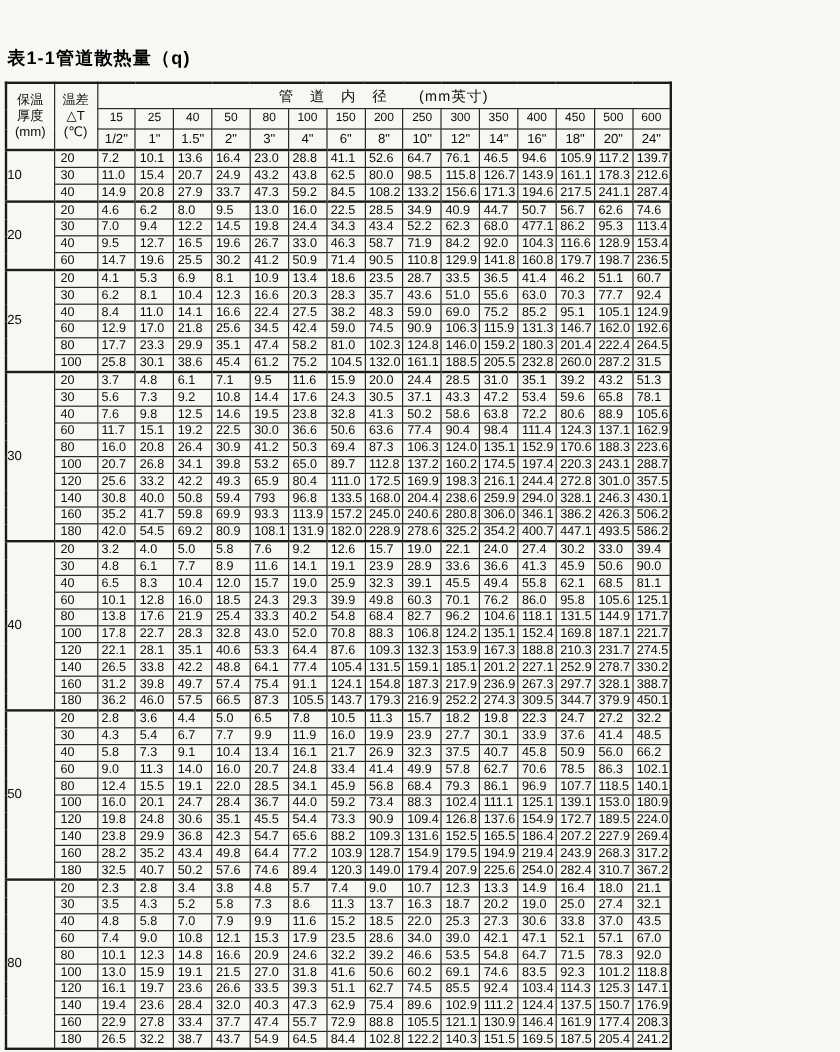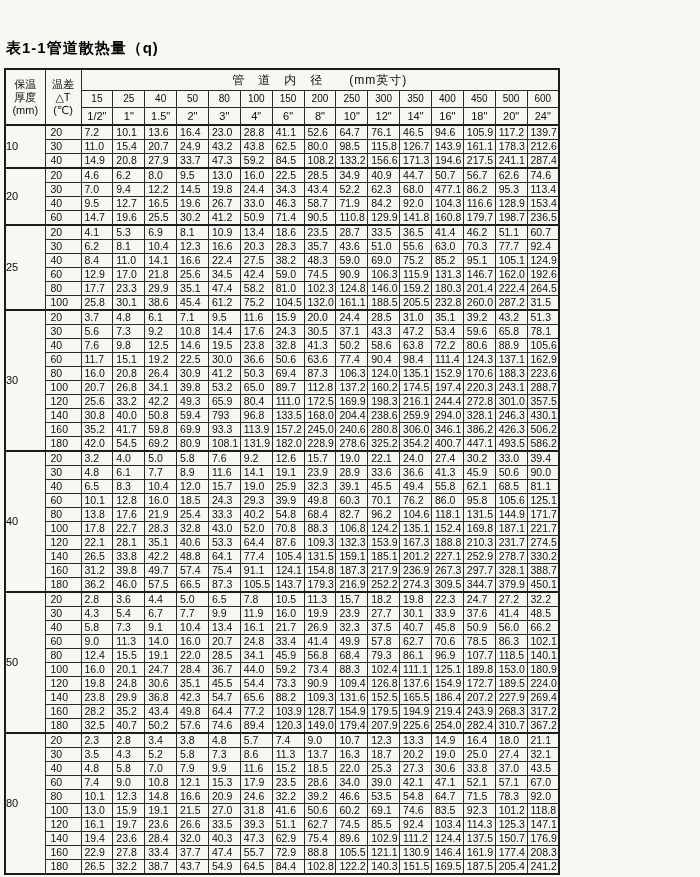--- a/index.html
+++ b/index.html
@@ -809,21 +809,21 @@
           <td class="val">24.7</td>
           <td class="val">28.4</td>
           <td class="val">36.7</td>
           <td class="val">44.0</td>
           <td class="val">59.2</td>
           <td class="val">73.4</td>
           <td class="val">88.3</td>
           <td class="val">102.4</td>
           <td class="val">111.1</td>
           <td class="val">125.1</td>
-          <td class="val">189.8</td>
+          <td class="val">139.1</td>
           <td class="val">153.0</td>
           <td class="val">180.9</td>
         </tr>
         <tr>
           <td class="dt">120</td>
           <td class="val">19.8</td>
           <td class="val">24.8</td>
           <td class="val">30.6</td>
           <td class="val">35.1</td>
           <td class="val">45.5</td>

